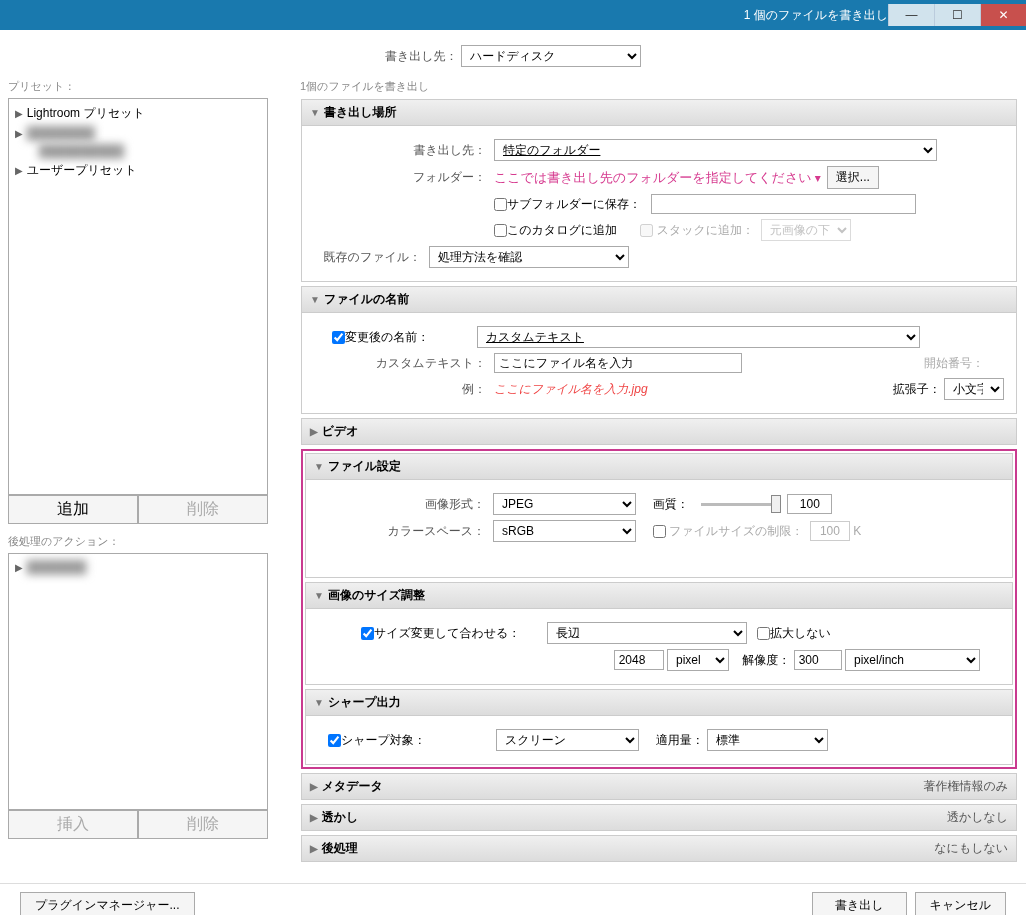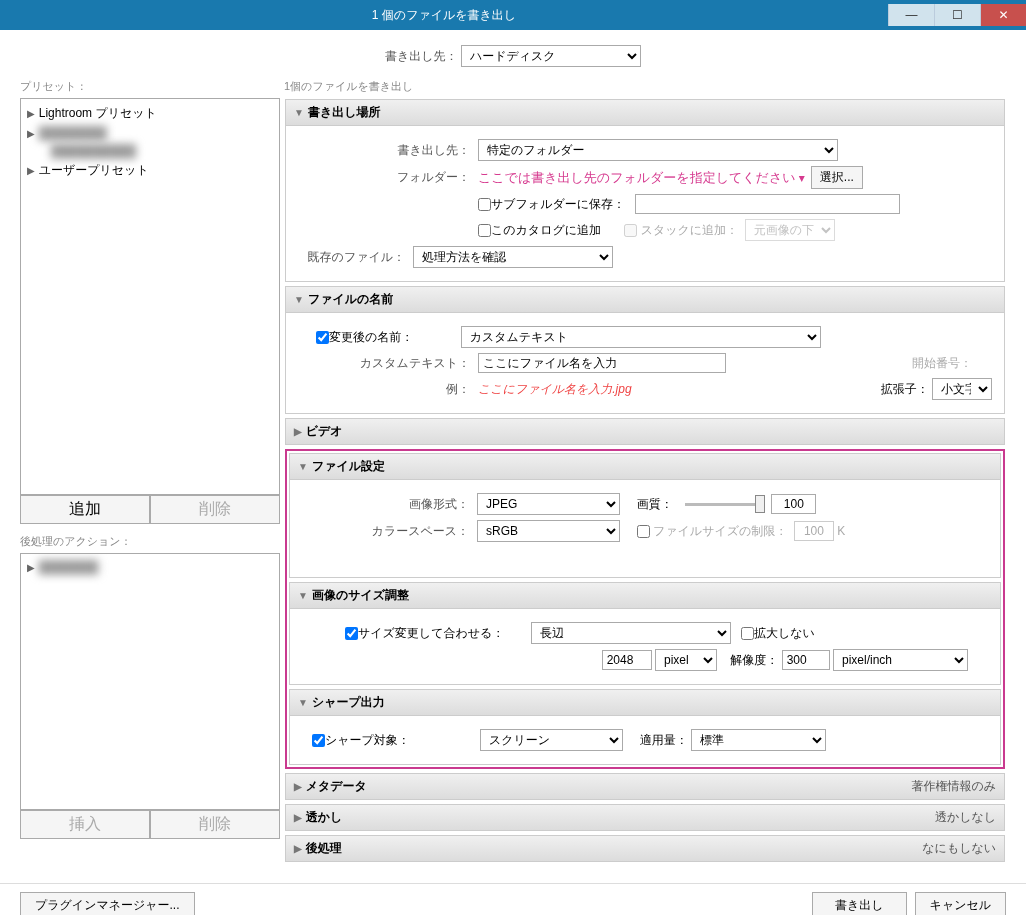--- a/index.html
+++ b/index.html
@@ -1,45 +1,45 @@
 <!DOCTYPE html>
 <html><head>
 <meta charset="utf-8">
 <style>
 * { box-sizing: border-box; margin: 0; padding: 0; font-family: "Meiryo UI", "MS PGothic", sans-serif; font-size: 12px; }
 body { background: #fff; width: 1026px; height: 915px; overflow: hidden; }
 .titlebar { height: 30px; background: #1979ae; color: #fff; display: flex; align-items: center; }
-.titlebar-text { flex: 1; text-align: center; font-size: 12px; }
+.titlebar-text { flex: 1; text-align: right; font-size: 12px; }
 .titlebar-btns { display: flex; }
 .titlebar-btn { width: 46px; height: 22px; display: flex; align-items: center; justify-content: center; background: #d1e3ed; color: #333; border-left: 1px solid #bcd; }
 .titlebar-btn.close { background: #c8504d; color: #fff; }
-.content { padding: 15px 20px 10px; background: #fff; }
+.content { padding: 15px 8px 10px; background: #fff; }
 .export-to-row { text-align: center; margin-bottom: 12px; }
 .label { color: #555; }
-.layout { display: flex; gap: 4px; }
+.layout { display: flex; gap: 32px; }
 .leftcol { width: 260px; }
 .rightcol { flex: 1; }
 .section-label { font-size: 11px; color: #888; margin-bottom: 4px; }
 .listbox { border: 1px solid #aaa; background: #fff; height: 397px; overflow: auto; padding: 4px 0; }
 .tree-item { display: flex; align-items: center; padding: 2px 6px; gap: 4px; }
 .tree-arrow { font-size: 10px; color: #666; }
 .btn-row { display: flex; margin-top: 0; }
 .btn { border: 1px solid #aaa; background: #f5f5f5; padding: 3px 0; font-size: 16px; flex: 1; text-align: center; cursor: default; }
 .btn.disabled { color: #aaa; }
 .postaction-box { border: 1px solid #aaa; background: #fff; height: 257px; overflow: auto; padding: 4px 0; margin-top: 4px; }
 .right-header { font-size: 11px; color: #888; margin-bottom: 4px; }
 .panel-stack { border: 1px solid transparent; }
 .panel { border: 1px solid #ccc; margin-bottom: 4px; }
 .panel-header { background: linear-gradient(#f0f0f0, #dcdcdc); padding: 4px 8px; font-size: 12px; font-weight: bold; display: flex; align-items: center; gap: 4px; border-bottom: 1px solid #ccc; }
 .panel-header .arrow { color: #777; font-size: 10px; }
 .panel-body { padding: 8px 12px; }
 .row { display: flex; align-items: center; margin: 5px 0; }
 .row-label { width: 180px; text-align: right; padding-right: 8px; color: #555; }
 select, input[type=text] { border: 1px solid #aaa; padding: 2px 4px; font-size: 12px; background: #fff; }
-select.wide { width: 360px; }
+select.wide { width: 443px; text-decoration: underline; }
 select.med { width: 200px; }
 select.sm { width: 143px; }
 select.xs { width: 60px; }
 input.sm { width: 45px; text-align: right; }
 .folder-text { color: #d63a8f; font-size: 13px; }
 .choose-btn { border: 1px solid #aaa; background: #f5f5f5; padding: 2px 8px; margin-left: 6px; }
 .panel-collapsed { border: 1px solid #ccc; margin-bottom: 4px; }
 .panel-collapsed .panel-header { border-bottom: none; }
 .summary { margin-left: auto; font-weight: normal; color: #555; }
 .highlight-box { border: 2px solid #c93a8f; padding: 2px; margin-bottom: 4px; }
@@ -189,21 +189,21 @@
               <div class="row" style="justify-content:flex-end;padding-right:20px"><input type="text" class="size-input" value="2048" style="">&nbsp;<select style="width:62px"><option>pixel</option></select>&nbsp;&nbsp;&nbsp;&nbsp;<span>解像度：</span>&nbsp;<input type="text" style="width: 48px;" value="300">&nbsp;<select style="width:135px"><option>pixel/inch</option></select></div>
             </div>
           </div>
 
           <div class="panel">
             <div class="panel-header">
                 <span class="arrow">▼</span>
                 <span>シャープ出力</span>
               </div>
             <div class="panel-body">
-              <div class="row" style="margin-left:10px"><input type="checkbox" checked="" style=""> <span style="width:155px;display:inline-block">シャープ対象：</span><select class="sm"><option>スクリーン</option></select>&nbsp;&nbsp;&nbsp;&nbsp;&nbsp;<span>適用量：</span>&nbsp;<select style="width:135px"><option>標準</option></select></div>
+              <div class="row" style="margin-left:10px"><input type="checkbox" checked="" style=""> <span style="width:155px;display:inline-block">シャープ対象：</span><select class="sm"><option>スクリーン</option></select>&nbsp;&nbsp;&nbsp;&nbsp;&nbsp;<span>適用量：</span>&nbsp;<select style="width:121px"><option>標準</option></select></div>
             </div>
           </div>
         </div>
 
         <div class="panel-collapsed">
           <div class="panel-header">
               <span class="arrow">▶</span>
               <span>メタデータ</span>
               <span class="summary">著作権情報のみ</span>
             </div>

